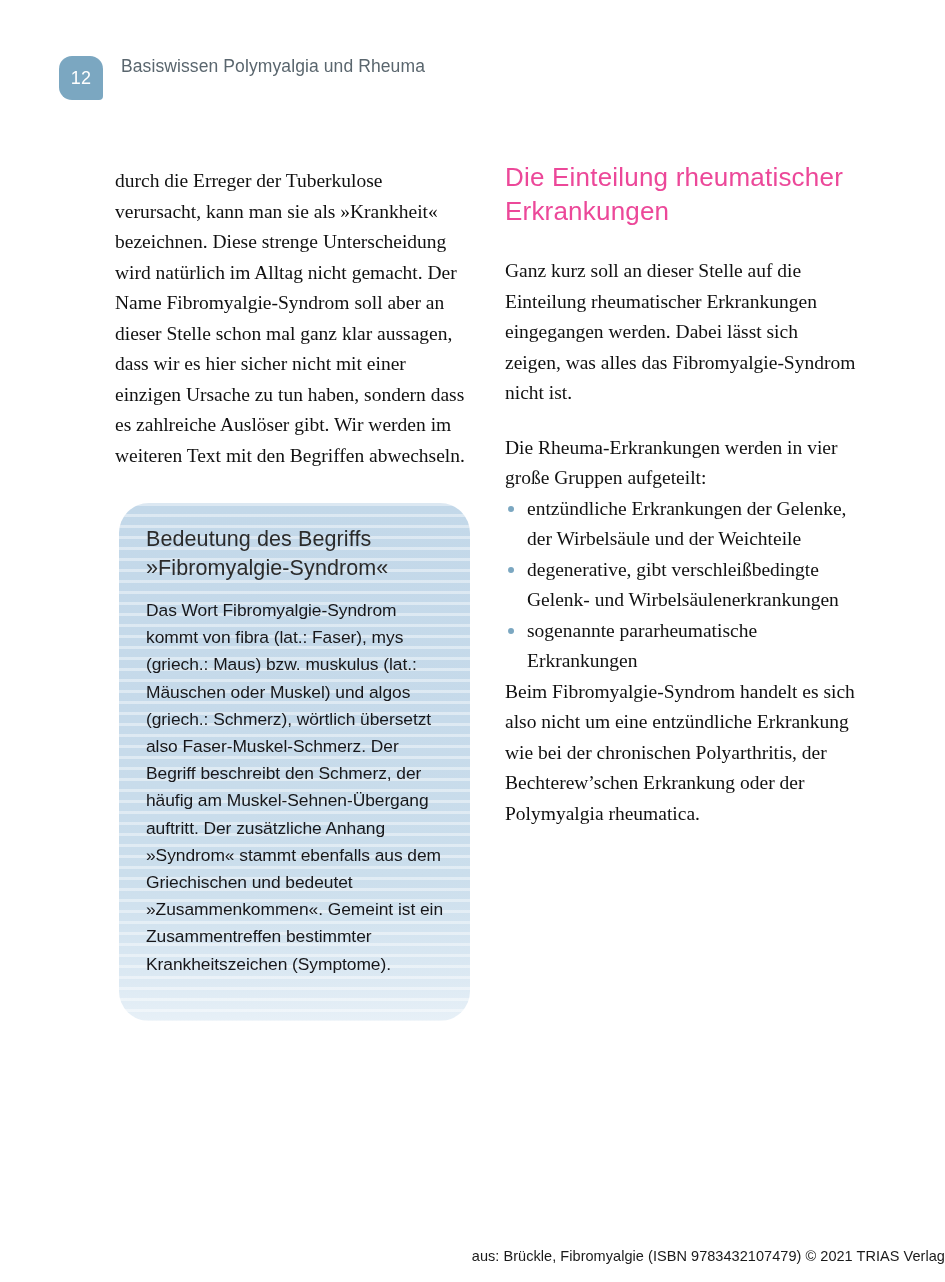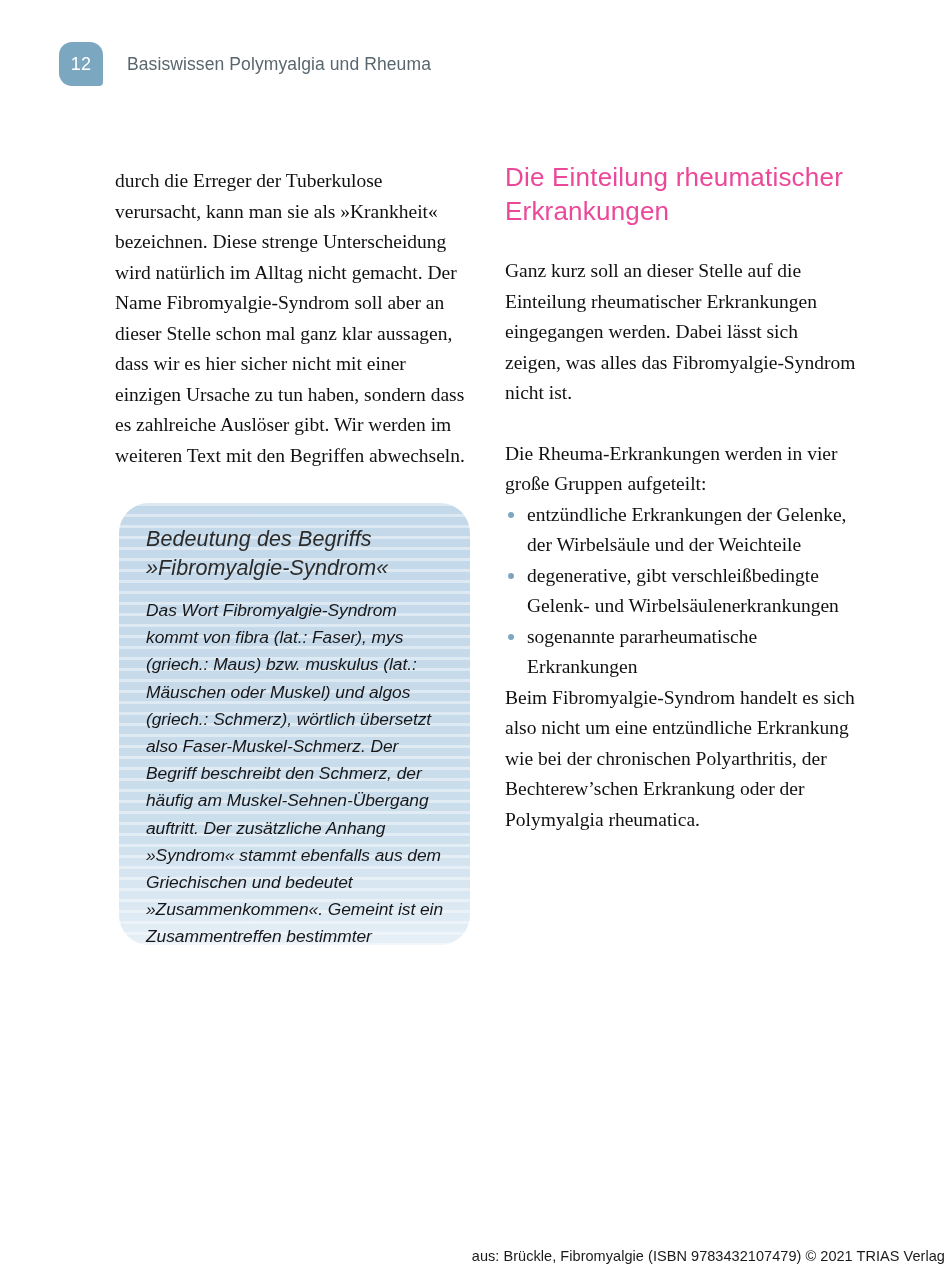--- a/index.html
+++ b/index.html
@@ -18,24 +18,24 @@
   .page {
     position: absolute;
     inset: 0;
     background: #ffffff;
   }
 
   
   .runhead {
     position: absolute;
     left: 59px;
-    top: 42px;
+    top: 56px;
     display: flex;
-    align-items: center;
-    gap: 6px;
+    align-items: flex-start;
+    gap: 0px;
   }
   .page-badge {
     width: 44px;
     height: 44px;
     border-radius: 13px 13px 4px 13px;
     background: #7ba7c1;
     color: #ffffff;
     font-family: "Liberation Sans", "DejaVu Sans", sans-serif;
     font-size: 18px;
     display: flex;
@@ -60,21 +60,21 @@
   .col-left  { left: 115px; top: 166px; }
   .col-right { left: 505px; top: 160px; }
 
   .body-text {
     font-family: "Liberation Serif", "DejaVu Serif", serif;
     font-size: 19.5px;
     line-height: 30.5px;
     color: #111111;
     margin: 0;
   }
-  .body-text + .body-text { margin-top: 30px; }
+  .body-text + .body-text { margin-top: 24px; }
 
   .section-title {
     font-family: "Liberation Sans", "DejaVu Sans", sans-serif;
     font-size: 26px;
     line-height: 34px;
     color: #ec4899;
     margin: 0 0 28px 0;
     font-weight: normal;
     letter-spacing: 0.2px;
   }
@@ -101,33 +101,32 @@
     border-radius: 50%;
     background: #7ba7c1;
   }
 
   
   .infobox {
     position: absolute;
     left: 119px;
     top: 503px;
     width: 351px;
-    height: 442px;
+    height: 518px;
     border-radius: 30px;
     overflow: hidden;
     background:
       repeating-linear-gradient(
         180deg,
         rgba(255,255,255,0.42) 0px,
         rgba(255,255,255,0.42) 3px,
         rgba(255,255,255,0.00) 3px,
         rgba(255,255,255,0.00) 11px
       ),
       linear-gradient(180deg, #c3d8e9 0%, #c6daea 42%, #cbdeec 72%, #dce9f3 92%, #e7f0f7 100%);
-    font-style: italic;
   }
   .infobox-inner {
     padding: 22px 26px 0 27px;
   }
   .infobox h3 {
     margin: 0 0 14px 0;
     font-family: "Liberation Sans", "DejaVu Sans", sans-serif;
     font-size: 21.5px;
     line-height: 29px;
     font-weight: normal;

